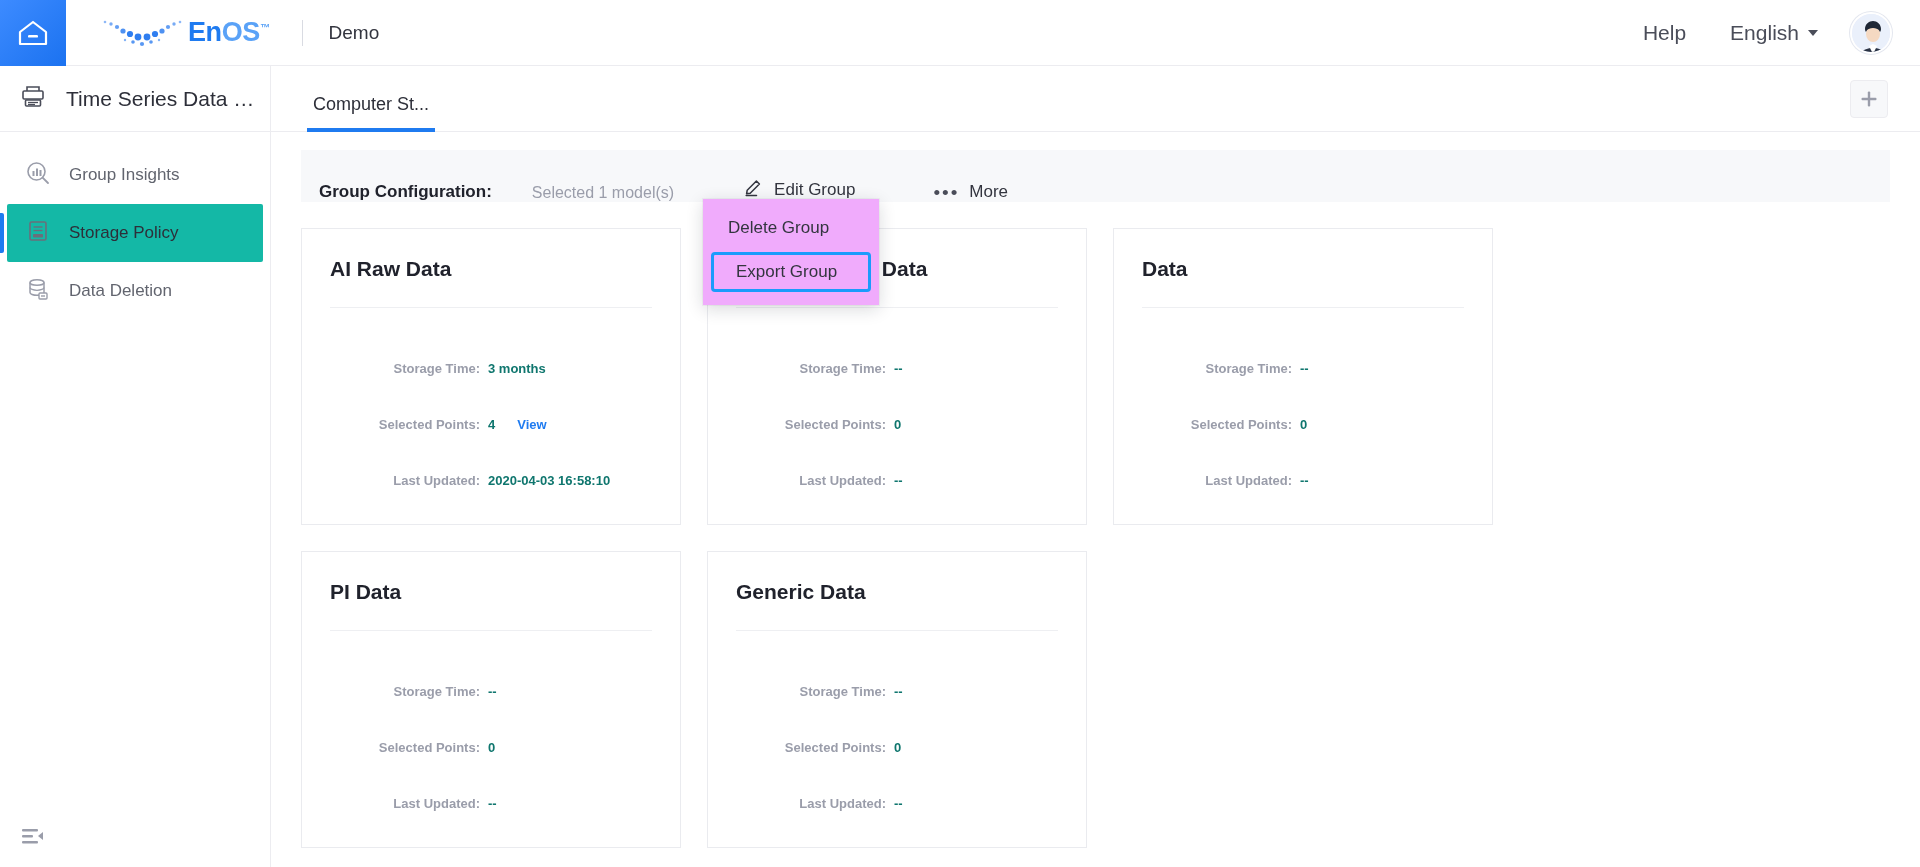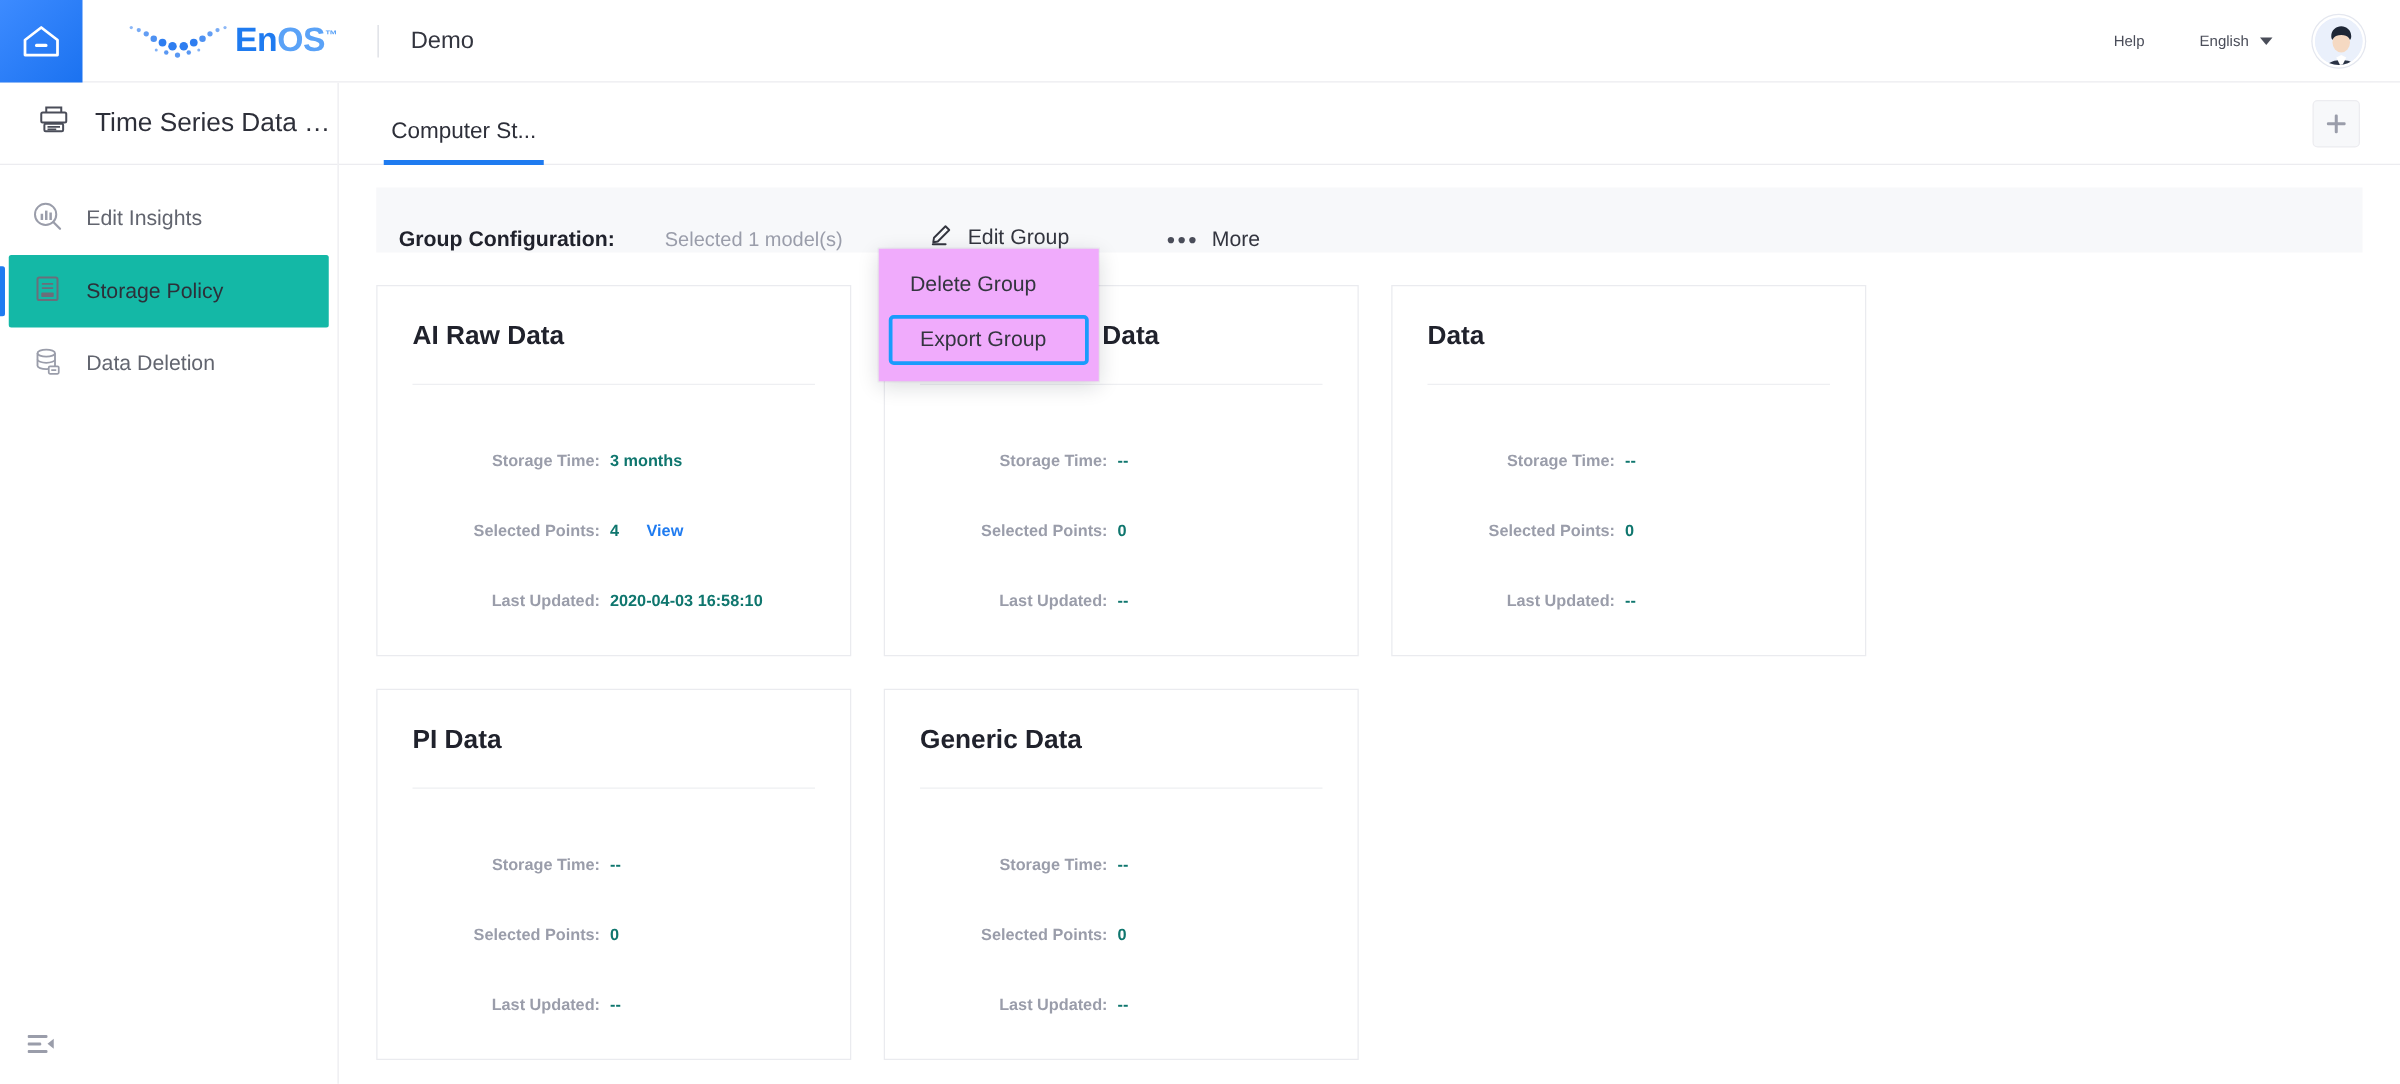--- a/index.html
+++ b/index.html
@@ -48,21 +48,21 @@
     width: 1px; height: 26px; background: #d9dbe2;
     margin: 0 26px 0 32px;
   }
   .brand-demo { font-size: 19px; color: #33353f; }
 
   .top-right {
     margin-left: auto; display: flex; align-items: center;
     padding-right: 28px; gap: 0px;
   }
   .top-link {
-    font-size: 12px; color: #4a4d59; cursor: pointer;
+    font-size: 21px; color: #4a4d59; cursor: pointer;
     padding: 0 22px;
   }
   .lang-wrap { display:flex; align-items:center; cursor:pointer; padding: 0 10px 0 22px;}
   .caret {
     width: 0; height: 0; margin-left: 9px;
     border-left: 5px solid transparent;
     border-right: 5px solid transparent;
     border-top: 6px solid #4a4d59;
   }
   .avatar {
@@ -76,21 +76,21 @@
   
   .sidebar {
     position: absolute; top: 66px; left: 0;
     width: 271px; height: 801px;
     background: #ffffff;
     border-right: 1px solid #ececf0;
     z-index: 30;
   }
   .side-title {
     height: 66px; display: flex; align-items: center;
-    padding-left: 28px; border-bottom: 1px solid #ececf0;
+    padding-left: 18px; border-bottom: 1px solid #ececf0;
     gap: 18px;
   }
   .side-title-text {
     font-size: 21px; color: #2d2f39; white-space: nowrap;
     overflow: hidden; text-overflow: ellipsis;
   }
   .side-nav { padding-top: 14px; }
   .side-item {
     position: relative;
     height: 58px; display: flex; align-items: center;
@@ -286,21 +286,21 @@
     <div class="side-item">
       <span>
         <svg width="26" height="26" viewBox="0 0 26 26">
           <circle cx="11.5" cy="11.5" r="8.5" fill="none" stroke="#9a9daa" stroke-width="1.6"></circle>
           <line x1="17.6" y1="17.6" x2="23" y2="23" stroke="#9a9daa" stroke-width="1.8" stroke-linecap="round"></line>
           <rect x="7.5" y="11" width="2" height="5" fill="#9a9daa"></rect>
           <rect x="11" y="8.5" width="2" height="7.5" fill="#9a9daa"></rect>
           <rect x="14.5" y="10" width="2" height="6" fill="#9a9daa"></rect>
         </svg>
       </span>
-      <span class="side-item-label">Edit Insights</span>
+      <span class="side-item-label">Group Insights</span>
     </div>
 
     <div class="side-item active">
       <span>
         <svg width="26" height="26" viewBox="0 0 26 26">
           <rect x="5" y="4" width="16" height="18" rx="1.5" fill="none" stroke="#6b6e7a" stroke-width="1.6"></rect>
           <line x1="8.5" y1="9" x2="17.5" y2="9" stroke="#6b6e7a" stroke-width="1.4"></line>
           <line x1="8.5" y1="12.5" x2="17.5" y2="12.5" stroke="#6b6e7a" stroke-width="1.4"></line>
           <rect x="8" y="16" width="10" height="3.5" rx="0.8" fill="#6b6e7a"></rect>
         </svg>

